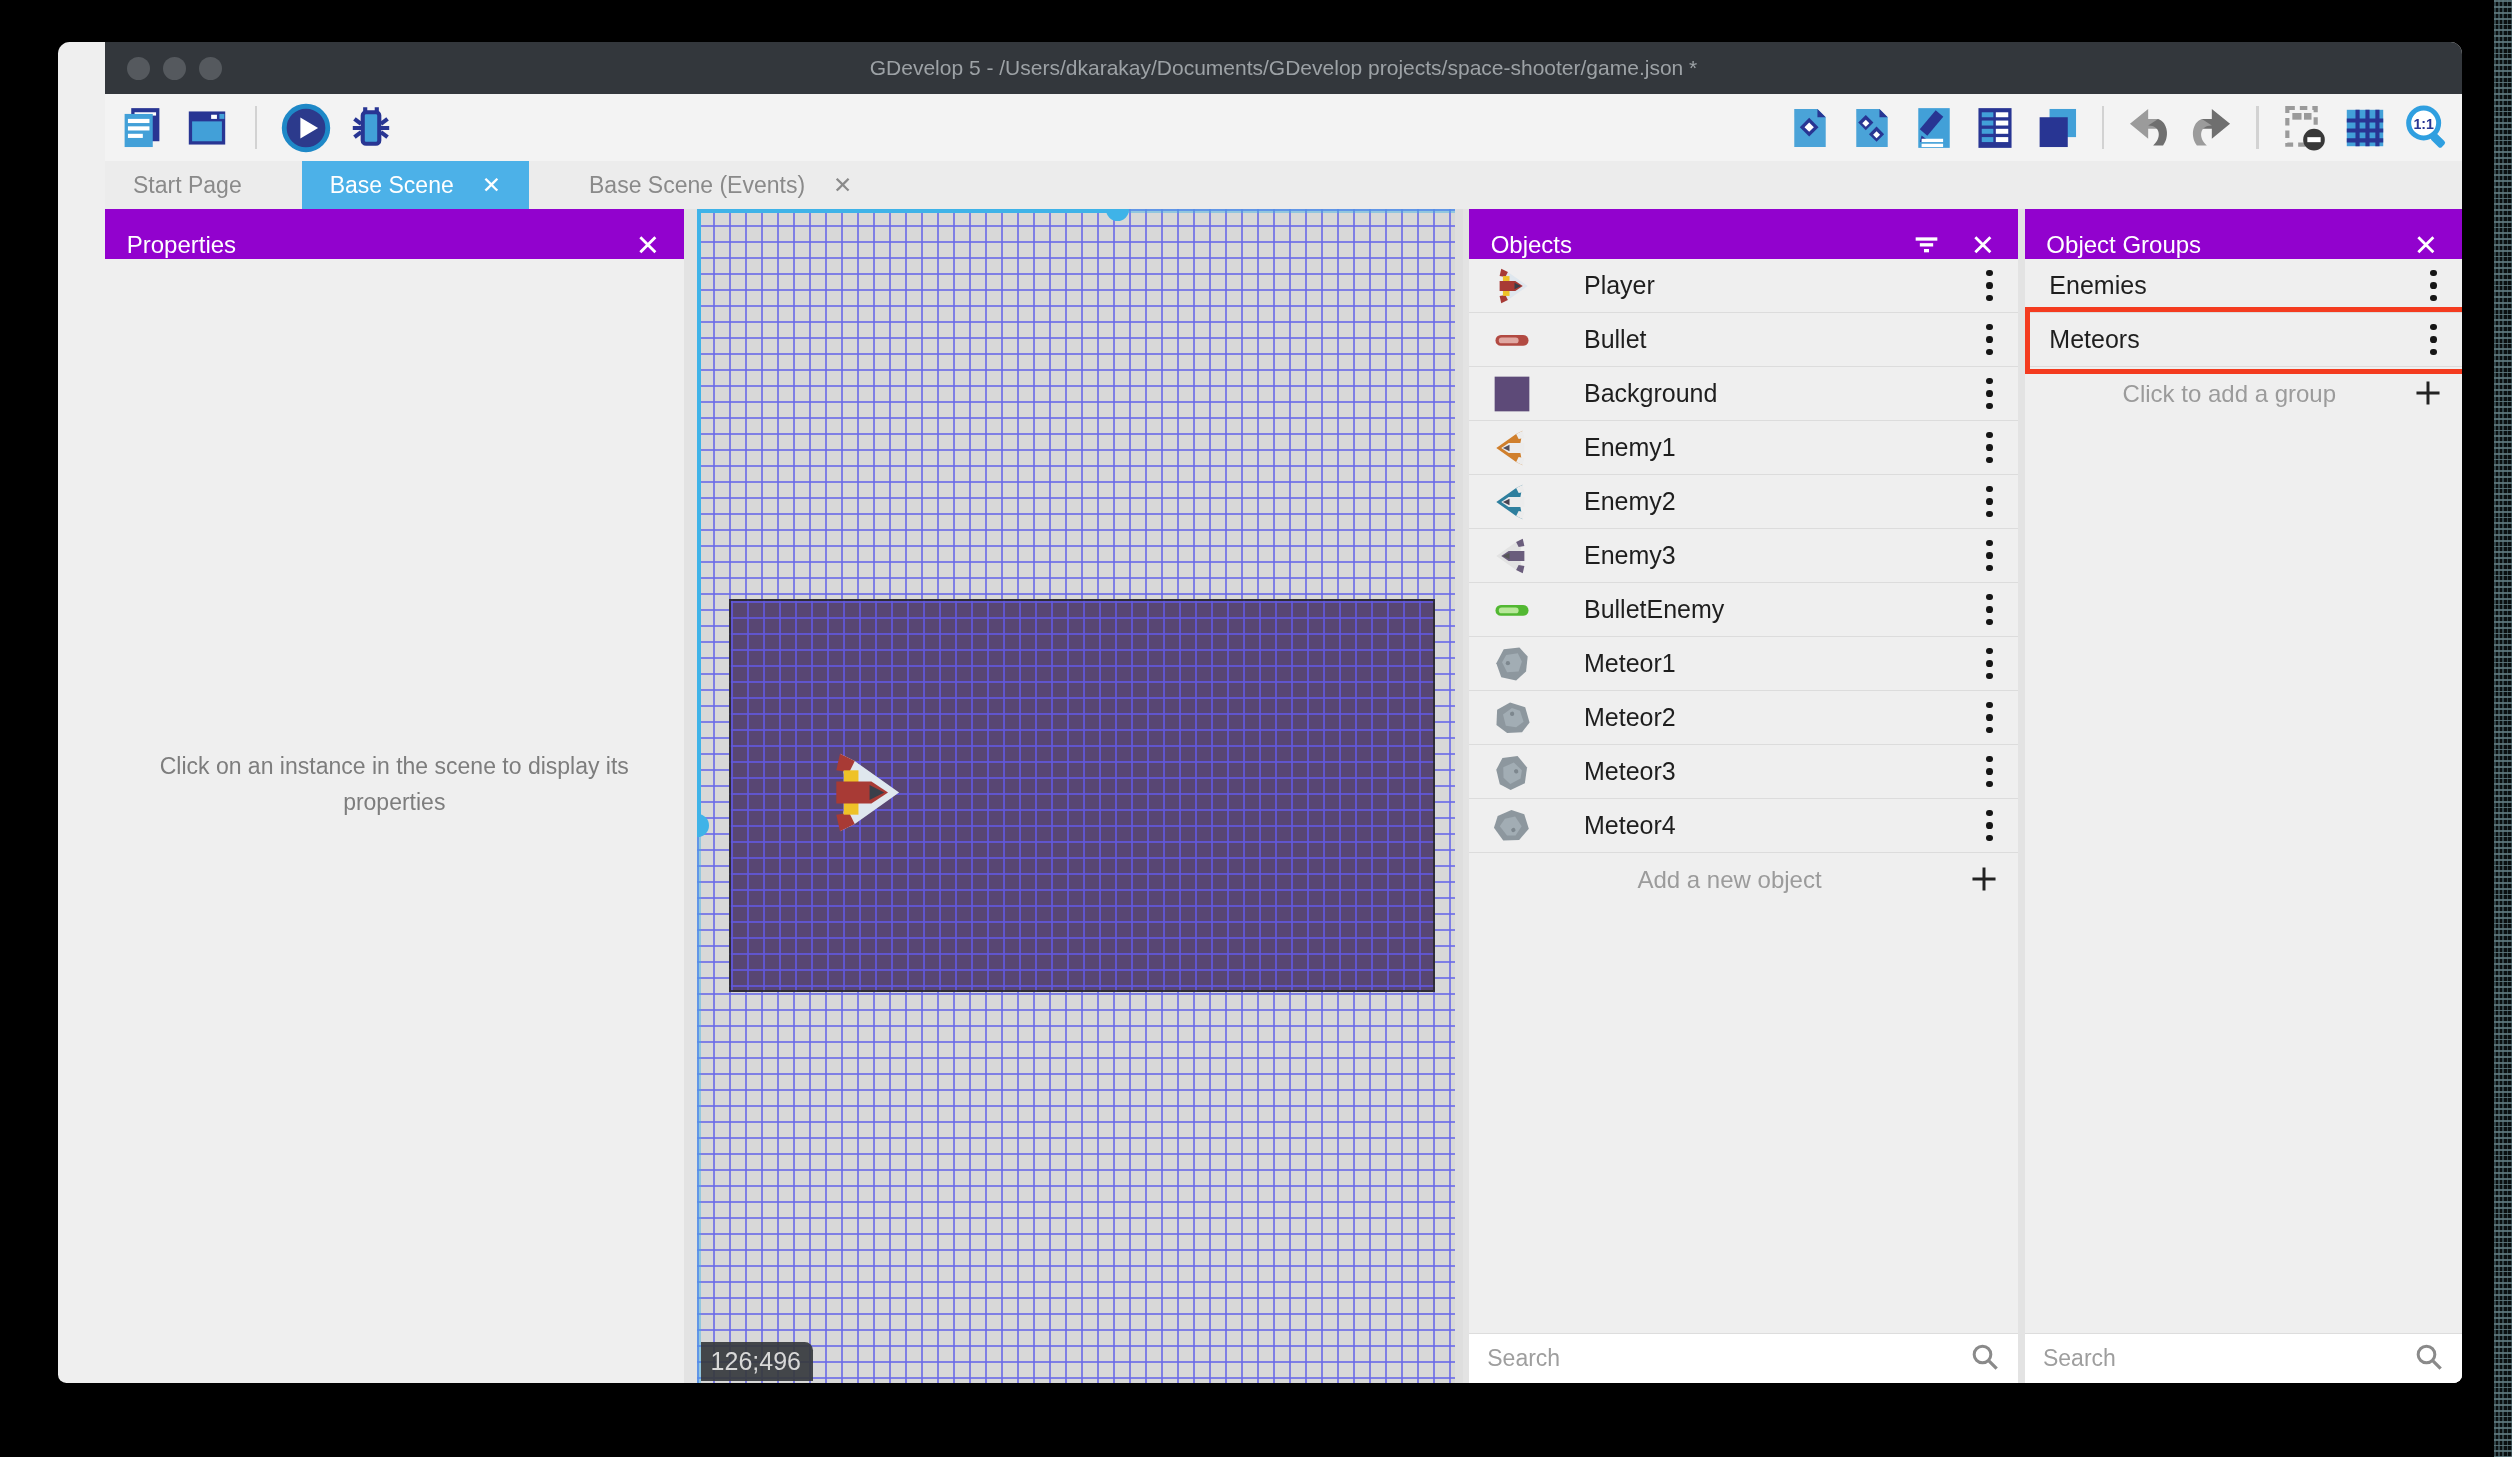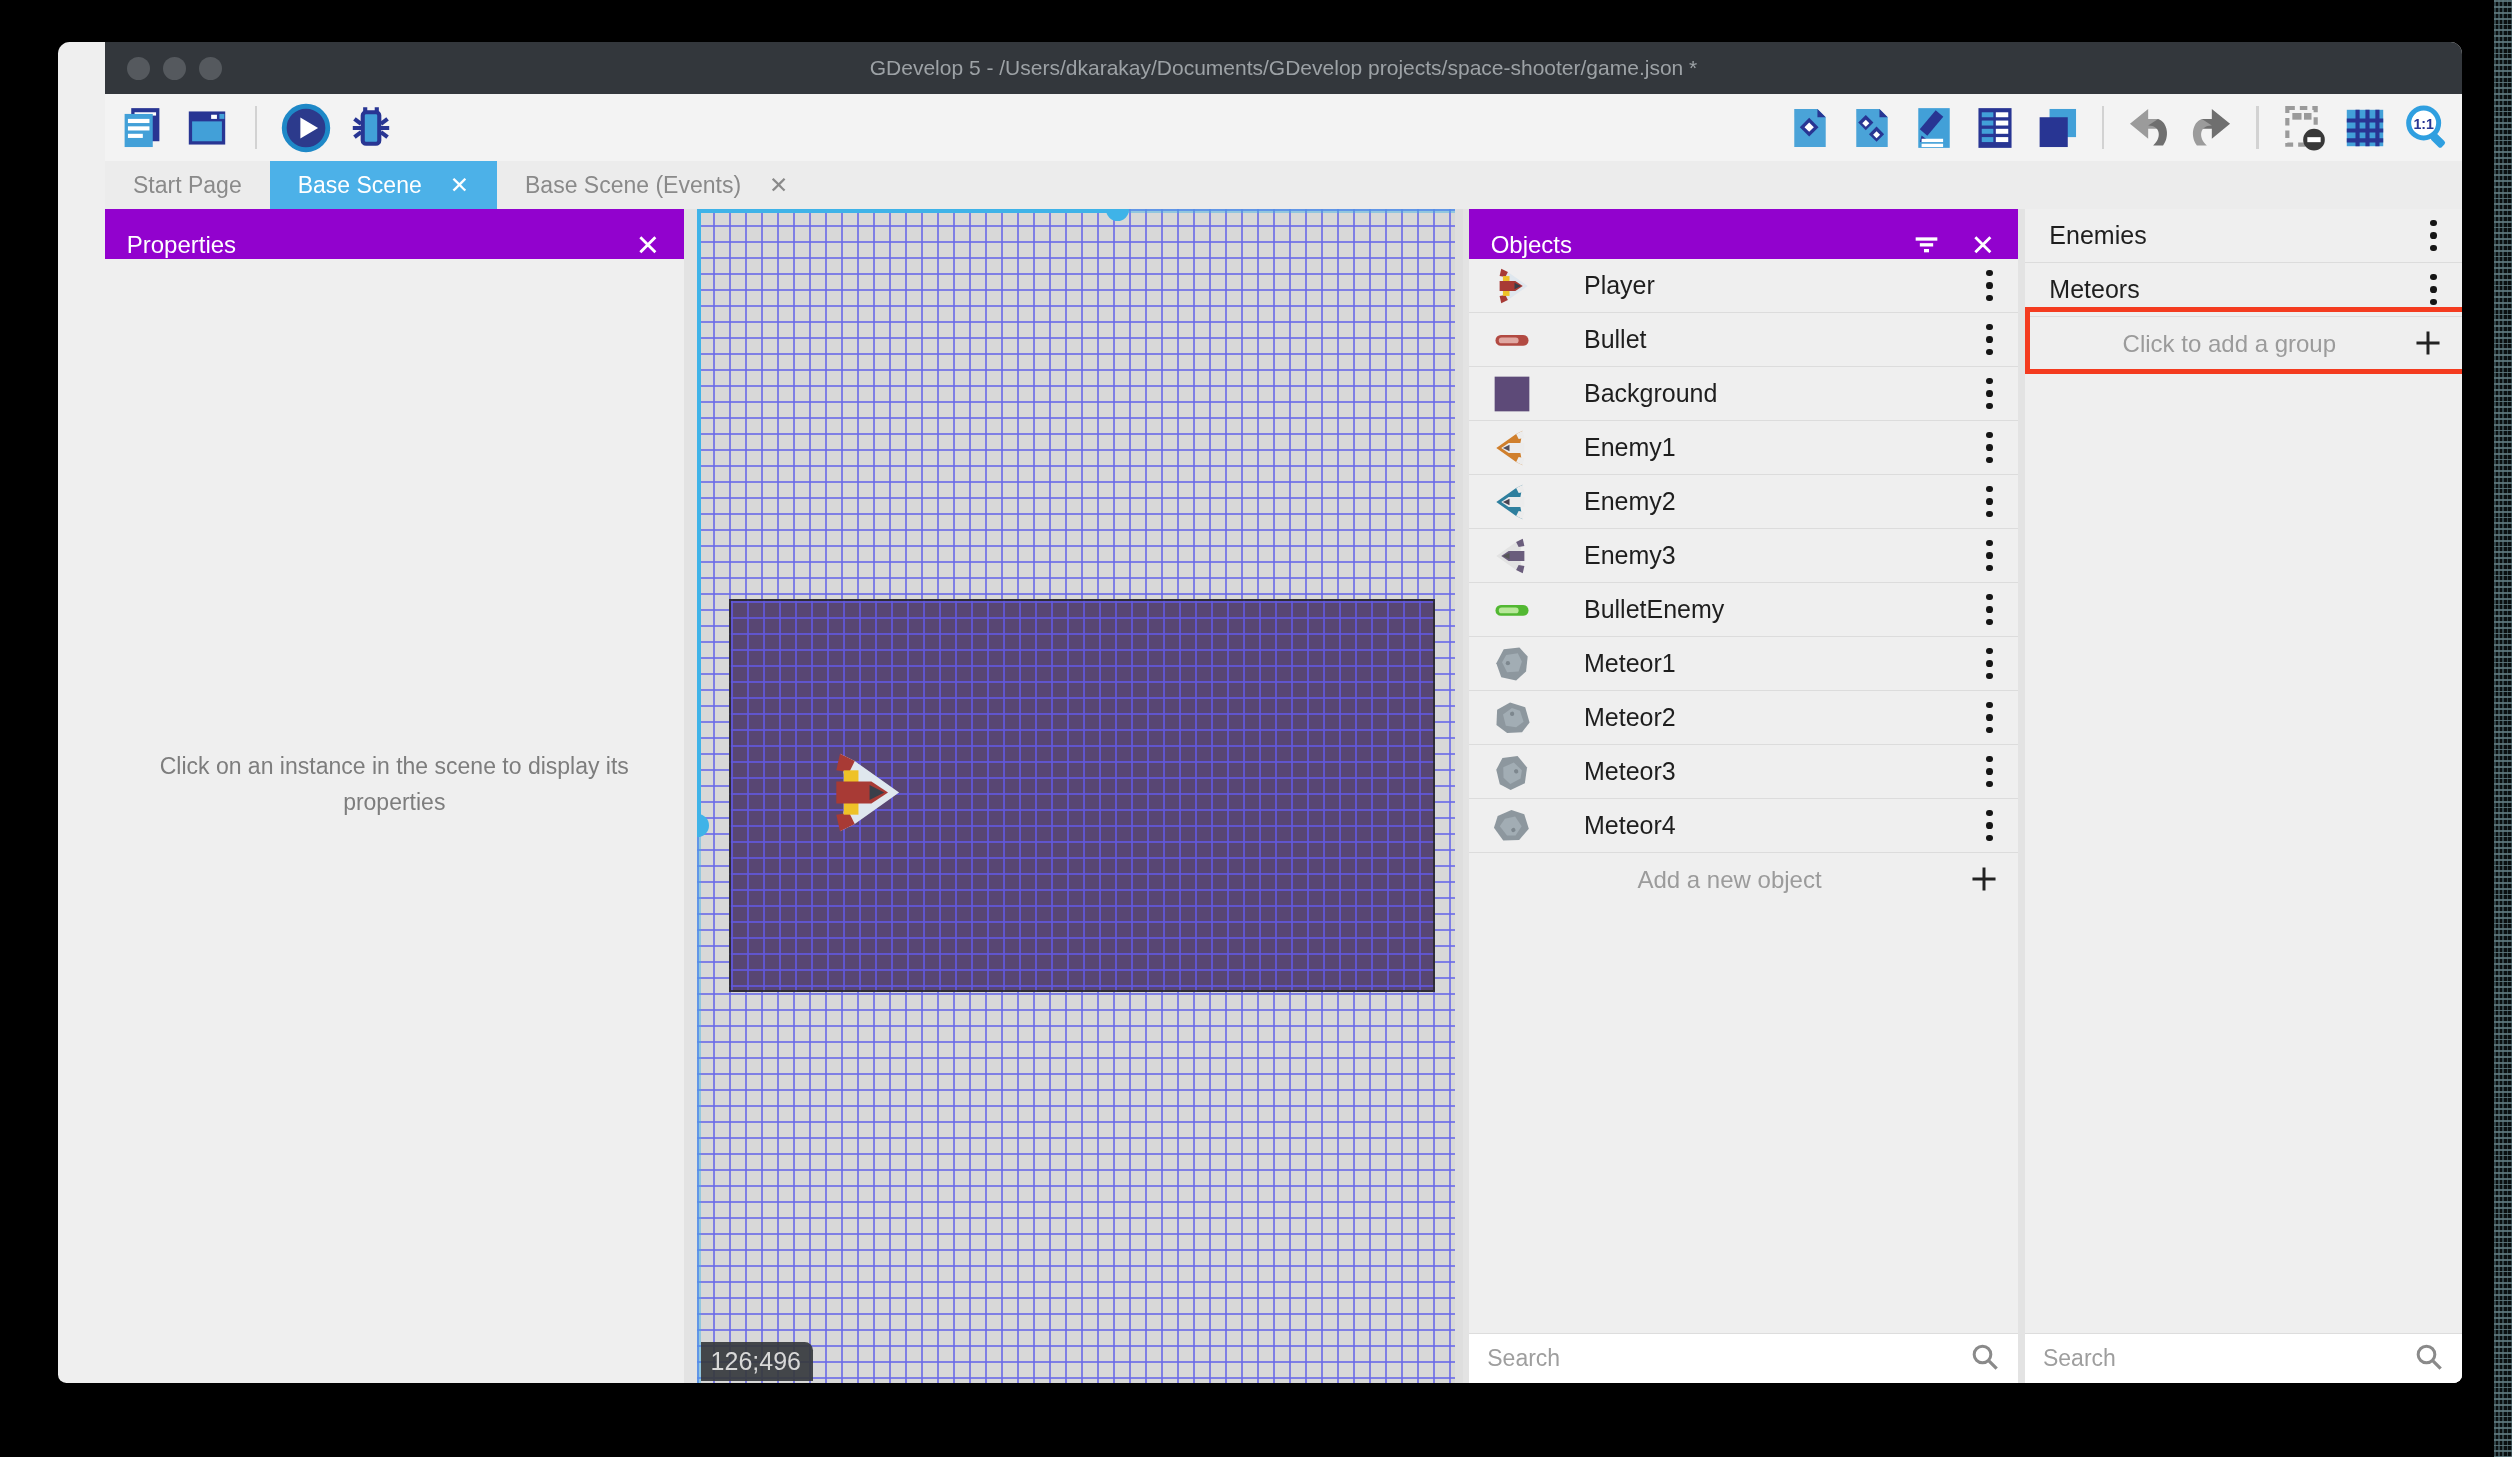--- a/index.html
+++ b/index.html
@@ -38,21 +38,21 @@
   .toolbar {
     height:67px; flex:0 0 67px; background:#f3f3f3;
     display:flex; align-items:center; justify-content:space-between;
   }
   .tb-group { display:flex; align-items:center; gap:15px; }
   .tb-left { padding-left:11.7px; }
   .tb-right { padding-right:10px; gap:11.7px; }
   .tb-icon { width:50px; height:50px; display:flex; align-items:center; justify-content:center; cursor:pointer; }
   .tb-sep { width:2.5px; height:43px; background:#d2d2d2; margin:0 8.3px; }
   
-  .tabbar { height:48px; flex:0 0 48px; background:#ececec; display:flex; align-items:stretch; }
+  .tabbar { height:48px; flex:0 0 48px; background:#ececec; display:flex; align-items:stretch;gap:32px; }
   .tab {
     display:flex; align-items:center; padding:0 28px; font-size:23px; color:#8a8a8a;
     gap:28px; cursor:pointer; white-space:nowrap;
   }
   .tab.active { background:#4cb1e8; color:#fff; }
   .tab .tab-x { font-size:23px; line-height:1; }
   .tab.active .tab-x { color:#fff; }
   
   .content { flex:1; display:flex; min-height:0; }
   .v-gap { background:#e3e3e3; }
@@ -573,20 +573,28 @@
               <circle cx="15" cy="15" r="10" fill="none" stroke="#8a8a8a" stroke-width="3.6"></circle>
               <path d="M23 23 L32 32" stroke="#8a8a8a" stroke-width="4"></path>
             </svg>
         </span>
       </div>
     </div>
 
     <div class="v-gap gap-c"></div>
 
     <div class="groups-panel">
+      <div class="panel-header">
+        <span class="ph-title">Object Groups</span>
+        <span class="icon-x">
+          <svg width="21.7" height="21.7" viewBox="0 0 26 26">
+              <path d="M4 4 L22 22 M22 4 L4 22" stroke="#fff" stroke-width="3.4"></path>
+            </svg>
+        </span>
+      </div>
       <div id="groups-list">
           <div class="row">
             <span class="row-label">Enemies</span>
             <span class="kebab">
               <i></i>
               <i></i>
               <i></i>
             </span>
           </div>
           <div class="row">

